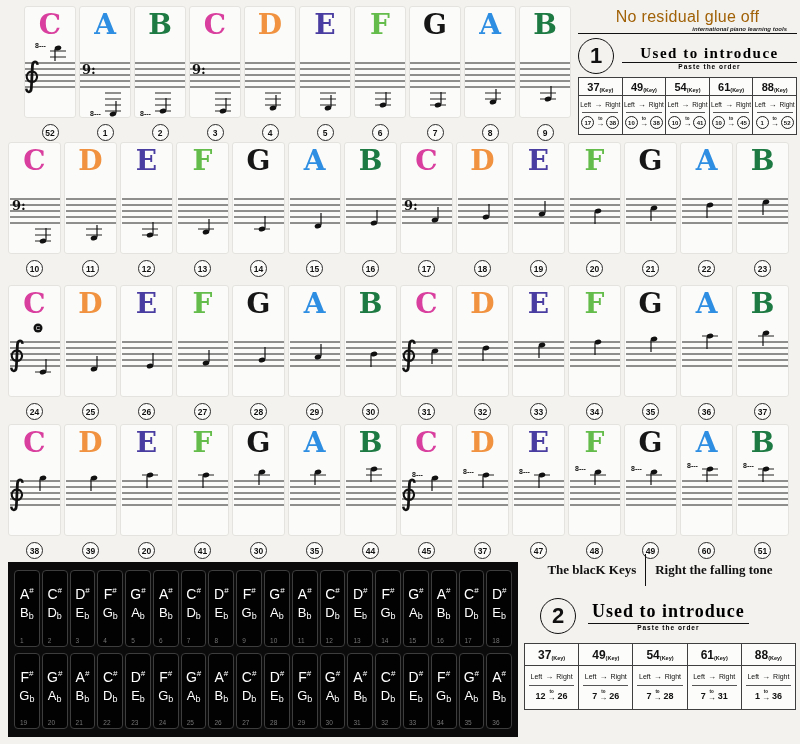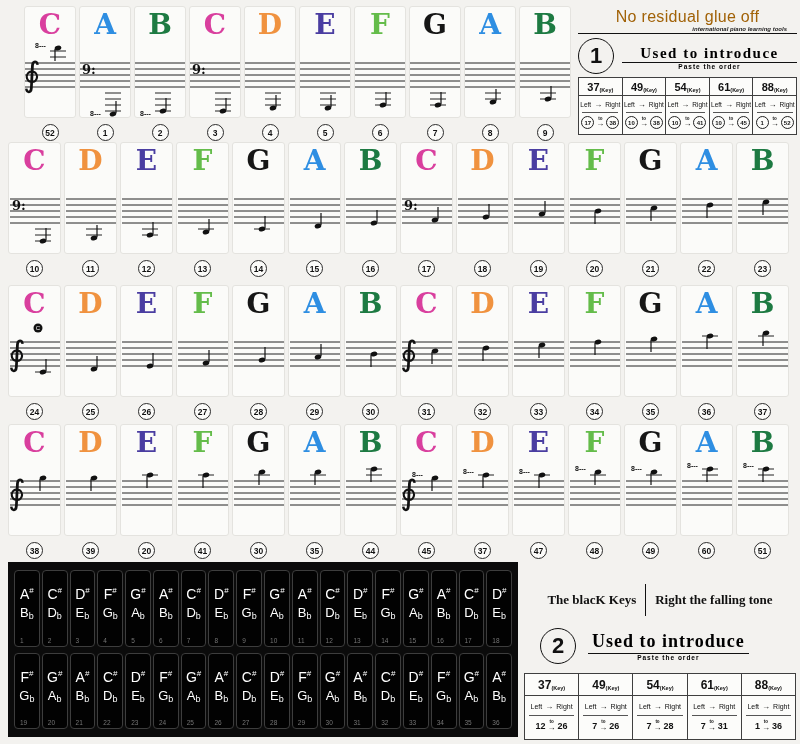--- a/index.html
+++ b/index.html
@@ -51,21 +51,21 @@
   .lr { display:flex; align-items:center; gap:3px; font-size:6.5px; color:#111; }
   .lr .ar { font-size:8px; }
   .lrsep { width:88%; border-top:1px solid #555; margin:1px 0; }
   .range { display:flex; align-items:center; gap:2px; font-weight:bold; color:#111; }
   .rc { width:13px; height:13px; border:1px solid #222; border-radius:50%; display:flex; align-items:center; justify-content:center; font-size:6px; background:#fcfcfa; }
   .rp { font-size:9px; }
   .toarr { display:flex; flex-direction:column; align-items:center; line-height:1; }
   .toarr .to { font-size:4.5px; }
   .toarr .a { font-size:8px; margin-top:-1px; }
 
-  #info2 { position:absolute; left:524px; top:570px; width:272px; }
+  #info2 { position:absolute; left:524px; top:540px; width:272px; }
   .bk-heading { display:flex; justify-content:center; align-items:center; gap:9px; margin-top:14px; font-family:"Liberation Serif", serif; font-weight:bold; font-size:13px; color:#111; }
   .bkdiv { width:1px; height:32px; background:#111; }
   .intro2 { display:flex; align-items:center; gap:12px; margin-top:12px; padding-left:16px; }
   #info2 .badge { width:36px; height:36px; font-size:22px; flex:0 0 36px; }
   .h2-wrap { font-family:"Liberation Serif", serif; font-weight:bold; text-align:center; }
   .h-intro2 { font-size:18px; letter-spacing:1px; border-bottom:1.5px solid #111; padding:0 4px 1px; }
   #info2 .tbl { margin-top:9px; }
   #info2 .thead { font-size:12px; padding:4px 0 3px; }
   #info2 .tbody { padding:6px 1px 7px; gap:3px; }
   #info2 .lr { font-size:7px; }

